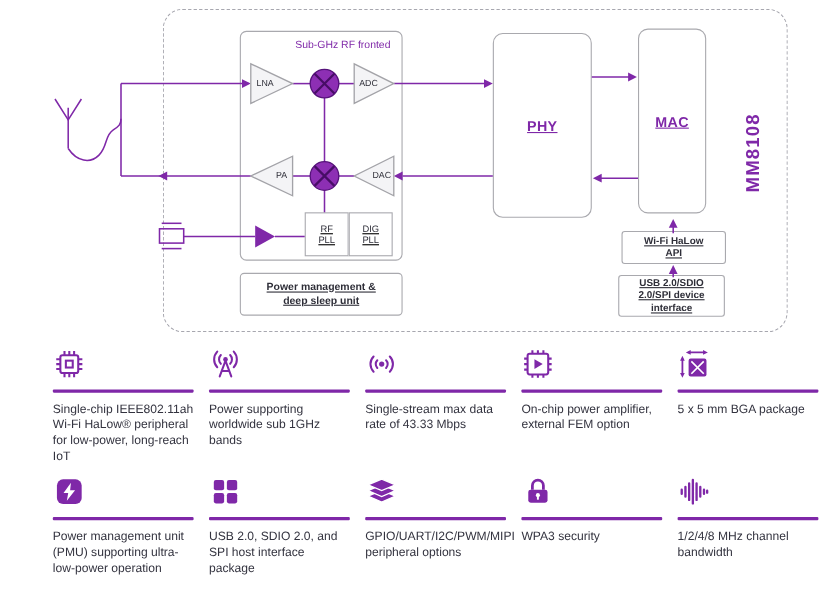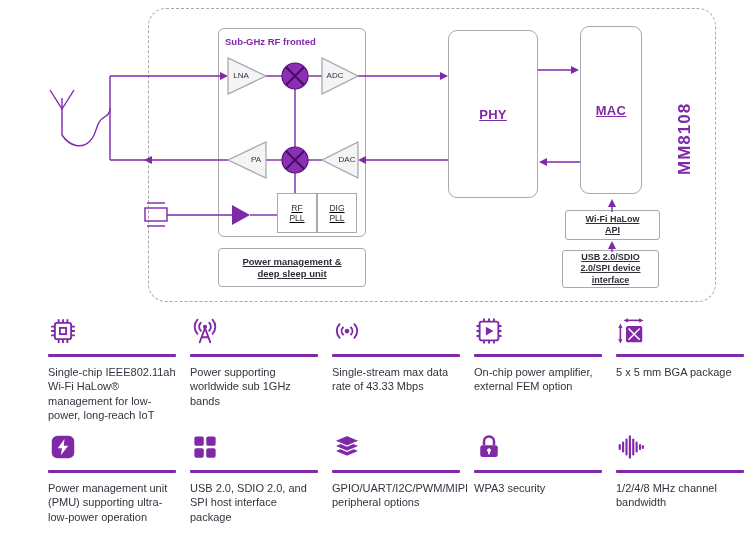--- a/index.html
+++ b/index.html
@@ -5,22 +5,22 @@
   * { box-sizing: border-box; margin: 0; padding: 0; }
   html,body { width:754px; height:552px; background:#fff; font-family:"Liberation Sans", sans-serif; }
   .page { position:relative; width:754px; height:552px; overflow:hidden; background:#fff; }
 
   
   .dashed-outline { position:absolute; left:148px; top:8px; width:568px; height:294px;
     border:1.5px dashed #a7a7af; border-radius:18px; }
 
   .dbox { position:absolute; background:#fff; border:1.2px solid #a9a9ae;text-decoration:underline; }
   .rf-box { left:218px; top:28px; width:148px; height:209px; border-radius:6px; }
-  .rf-title { position:absolute; left:225px; top:36px; width:148px; text-align:left;
-    color:#7f28a8; font-weight:bold; font-size:9.5px; }
+  .rf-title { position:absolute; left:207px; top:36px; width:148px; text-align:right;
+    color:#7f28a8; font-weight:normal; font-size:9.5px; }
 
   .pll { display:flex; align-items:center; justify-content:center; text-align:center; }
   .pll-rf  { left:277px; top:193px; width:40px; height:40px; }
   .pll-dig { left:317px; top:193px; width:40px; height:40px; }
   .pll-label { display:block; width:26px; font-size:8.5px; line-height:1.18; color:#2e2e38; }
 
   .power-box { left:218px; top:248px; width:148px; height:39px; border-radius:4px;
     display:flex; align-items:center; justify-content:center; text-align:center;
     font-weight:bold; font-size:9.5px; color:#2e2e38; line-height:1.25; padding:0 14px; }
 
@@ -160,21 +160,21 @@
       <div class="feature-icon">
         <svg viewBox="0 0 24 24">
             <g stroke="#7f28a8" stroke-width="1.5" fill="none">
           <rect x="5.5" y="5.5" width="13" height="13" rx="1.5"></rect>
               <rect x="9.5" y="9.5" width="5" height="5"></rect>
           <path d="M8.5 5.5V2.5M12 5.5V2.5M15.5 5.5V2.5M8.5 21.5v-3M12 21.5v-3M15.5 21.5v-3M5.5 8.5h-3M5.5 12h-3M5.5 15.5h-3M21.5 8.5h-3M21.5 12h-3M21.5 15.5h-3"></path>
         </g>
           </svg>
       </div>
       <div class="feature-divider"></div>
-      <div class="feature-text">Single-chip IEEE802.11ah Wi-Fi HaLow® management for low-power, long-reach IoT</div>
+      <div class="feature-text">Single-chip IEEE802.11ah Wi-Fi HaLow® peripheral for low-power, long-reach IoT</div>
     </div>
 
     <div class="feature">
       <div class="feature-icon">
         <svg viewBox="0 0 24 24">
             <g stroke="#7f28a8" stroke-width="1.5" fill="none" stroke-linecap="round">
           <path d="M8.6 5.4a4.6 4.6 0 000 6.4M6 2.9a8.3 8.3 0 000 11.4M15.4 11.8a4.6 4.6 0 000-6.4M18 14.3a8.3 8.3 0 000-11.4"></path>
           <path d="M7.8 21L12 9.5 16.2 21M9.3 17h5.4"></path>
         </g>
             <circle cx="12" cy="8.6" r="1.7" fill="#7f28a8"></circle>

